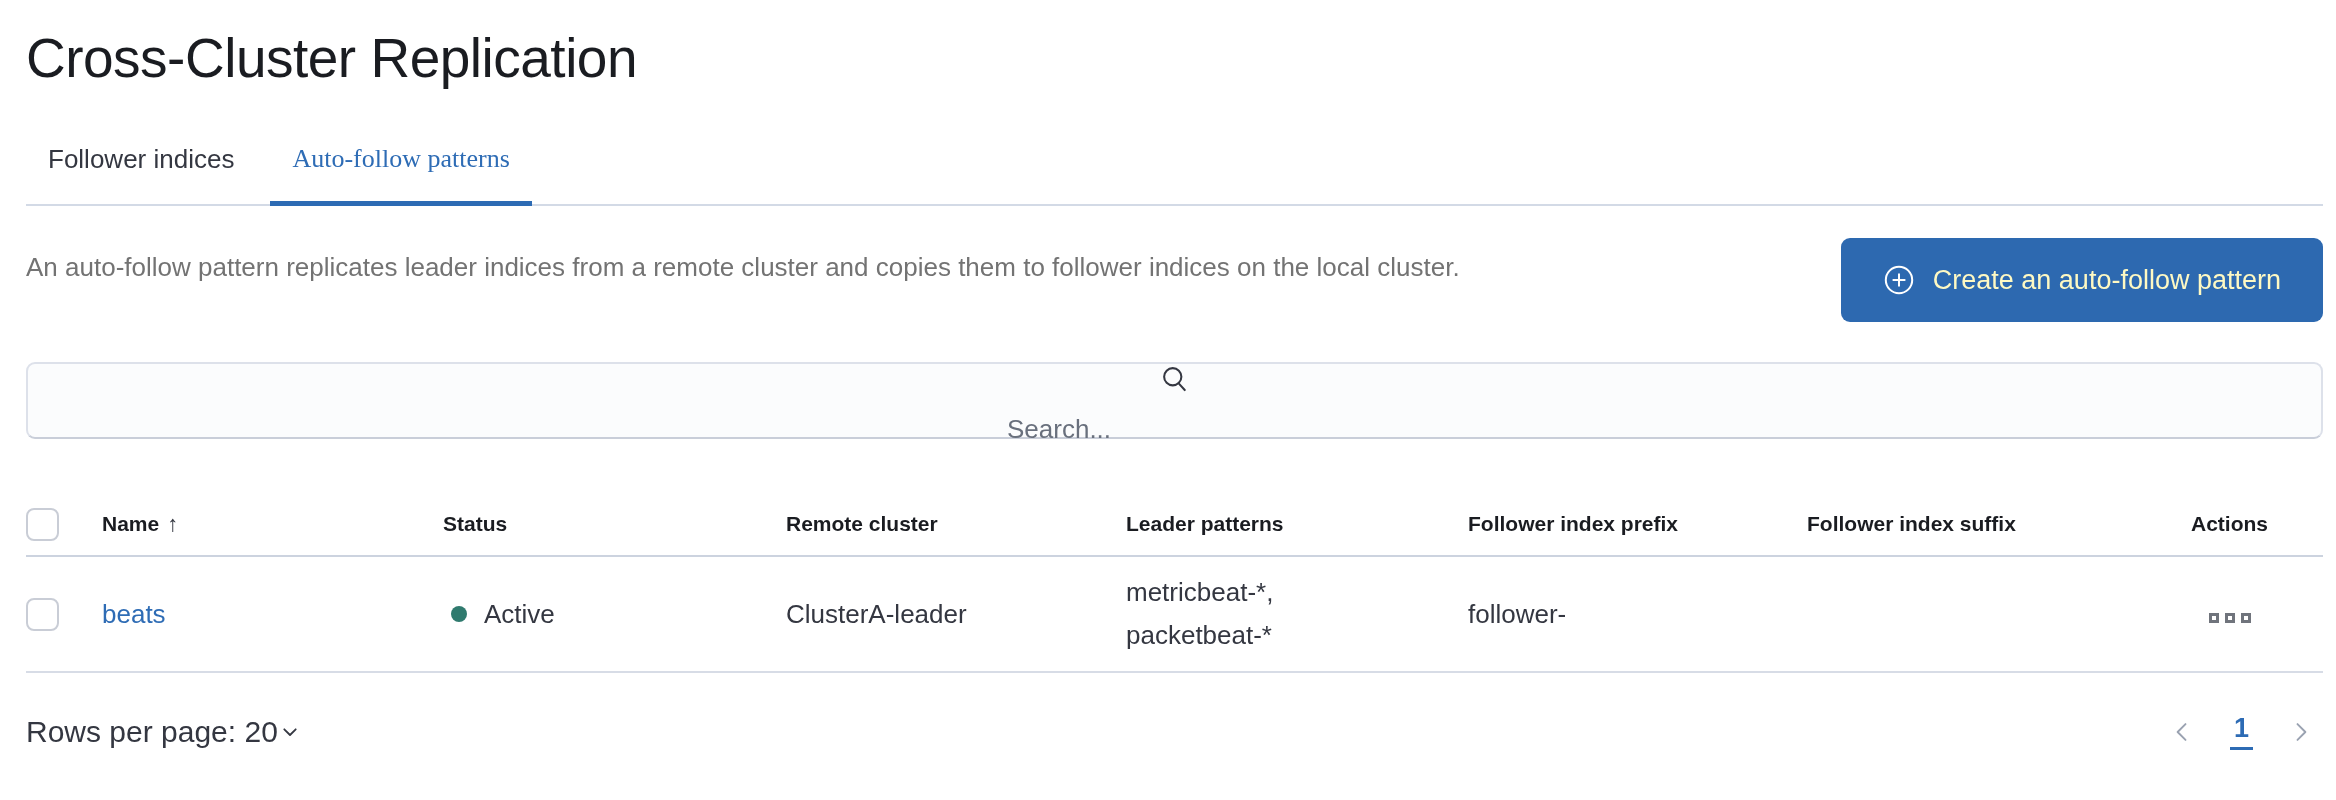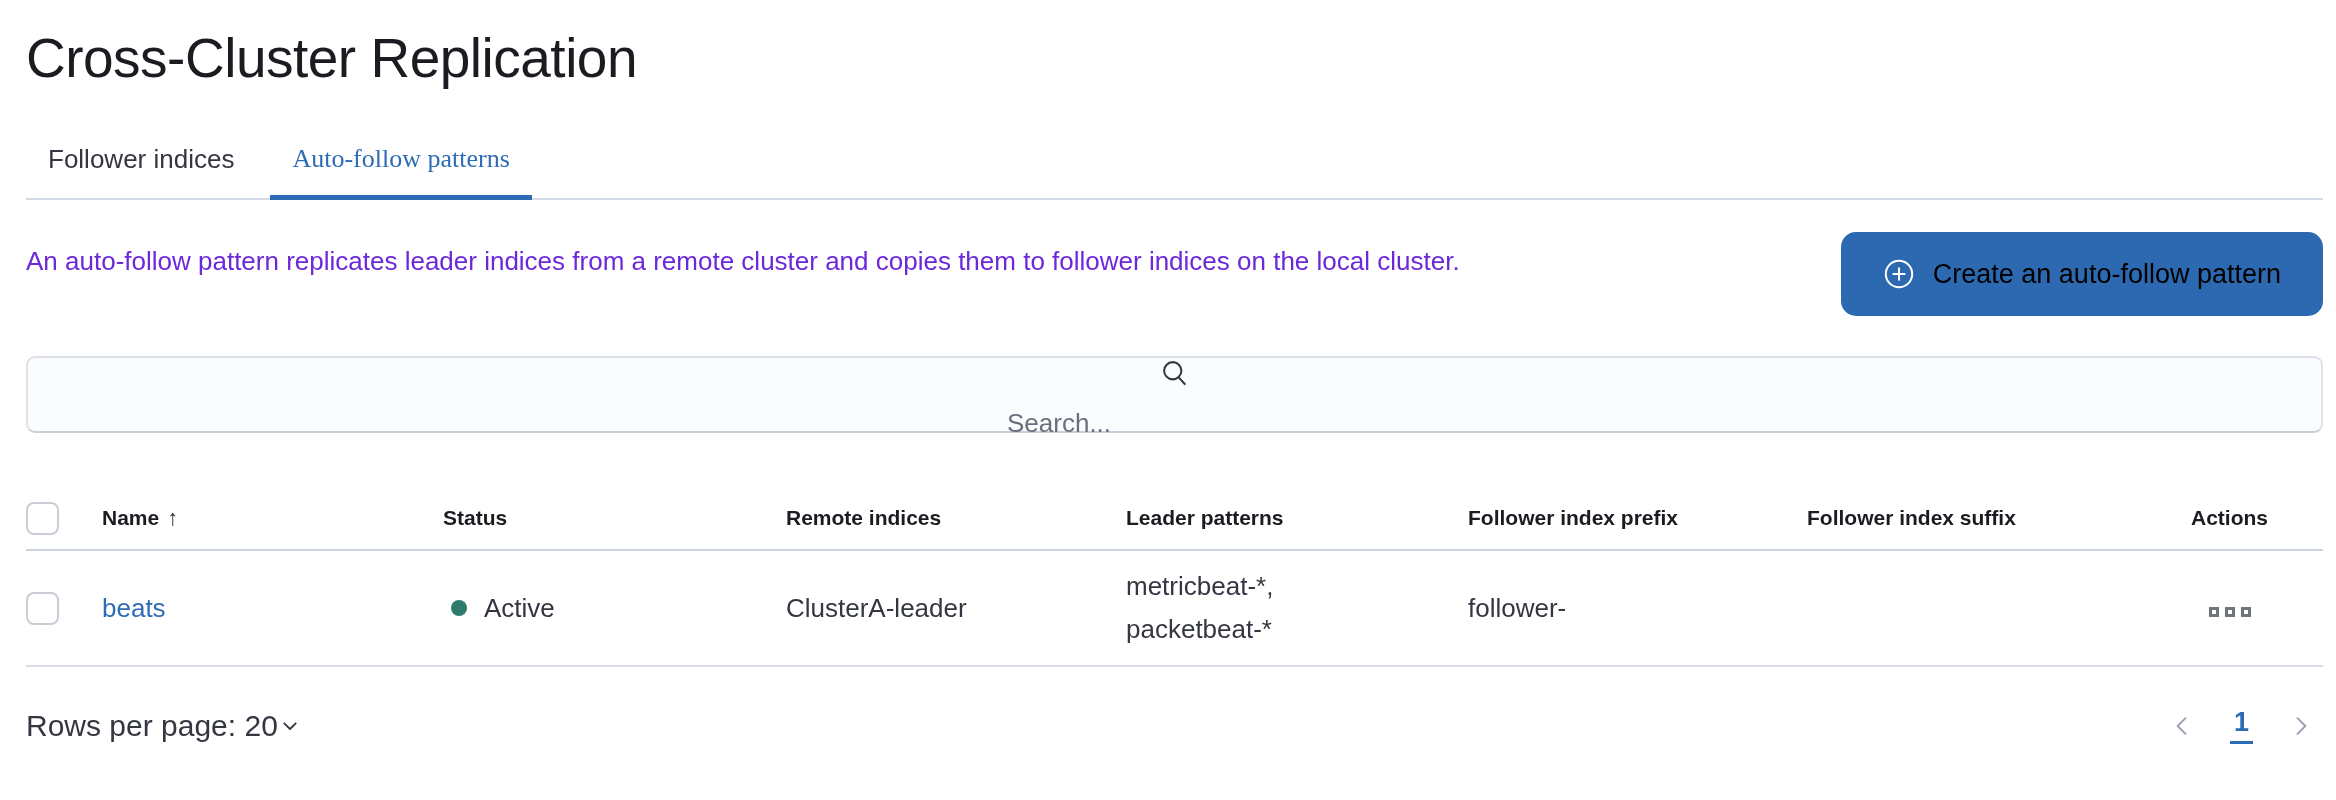--- a/index.html
+++ b/index.html
@@ -23,21 +23,21 @@
   .tabs {
     margin-top: 46px;
     border-bottom: 2px solid #d3dae6;
     display: flex;
     gap: 14px;
   }
   .tab {
     position: relative;
     font-size: 26px;
     line-height: 30px;
-    padding: 6px 22px 24px 22px;
+    padding: 6px 22px 30px 22px;
     color: #343741;
     cursor: pointer;
     white-space: nowrap;
   }
   .tab.selected { color: #2e6cb5; font-family: Liberation Serif, serif; }
   .tab.selected::after {
     content: "";
     position: absolute;
     left: 0; right: 0; bottom: -2px;
     height: 5px;
@@ -48,36 +48,36 @@
   .intro-row {
     margin-top: 32px;
     display: flex;
     align-items: flex-start;
     justify-content: space-between;
     gap: 48px;
   }
   .intro-text {
     font-size: 26px;
     line-height: 43px;
-    color: #6d28d9;
+    color: #737373;
     max-width: 1490px;
     padding-top: 8px;
   }
   .primary-button {
     flex: 0 0 auto;
     display: flex;
     align-items: center;
     gap: 18px;
     height: 84px;
     padding: 0 42px;
     background: #2d69b0;
-    color: #000000;
+    color: #fef9c3;
     font-size: 27px;
     border: none;
-    border-radius: 15px;
+    border-radius: 9px;
     cursor: pointer;
     font-family: inherit;
     white-space: nowrap;
   }
 
   
   .search-bar {
     margin-top: 40px;
     width: 2297px;
     height: 77px;
@@ -230,21 +230,21 @@
   <div class="table">
 
     <div class="t-row t-head">
       <div class="cell">
         <div class="checkbox"></div>
       </div>
       <div class="cell">
         <span>Name</span><span class="sort-arrow">↑</span>
       </div>
       <div class="cell">Status</div>
-      <div class="cell">Remote indices</div>
+      <div class="cell">Remote cluster</div>
       <div class="cell">Leader patterns</div>
       <div class="cell">Follower index prefix</div>
       <div class="cell">Follower index suffix</div>
       <div class="cell right">Actions</div>
     </div>
 
     <div class="t-row t-body">
       <div class="cell">
         <div class="checkbox"></div>
       </div>

